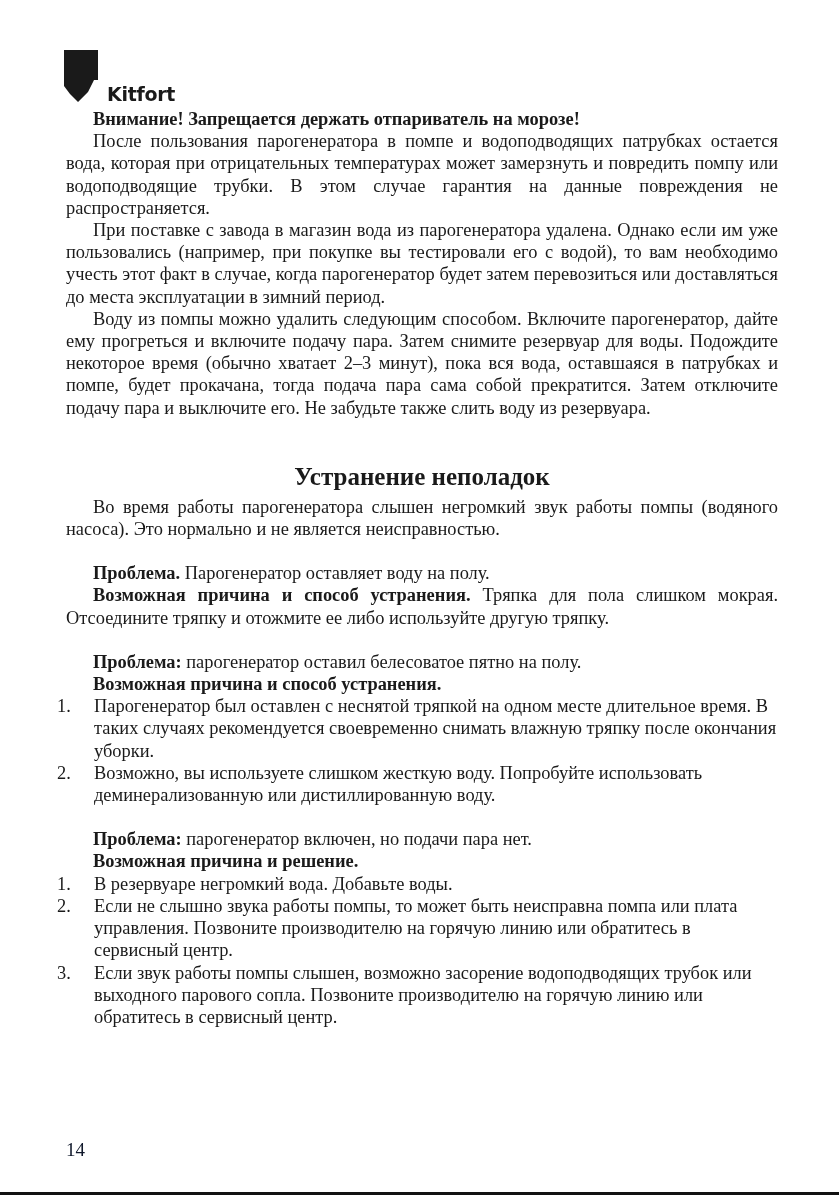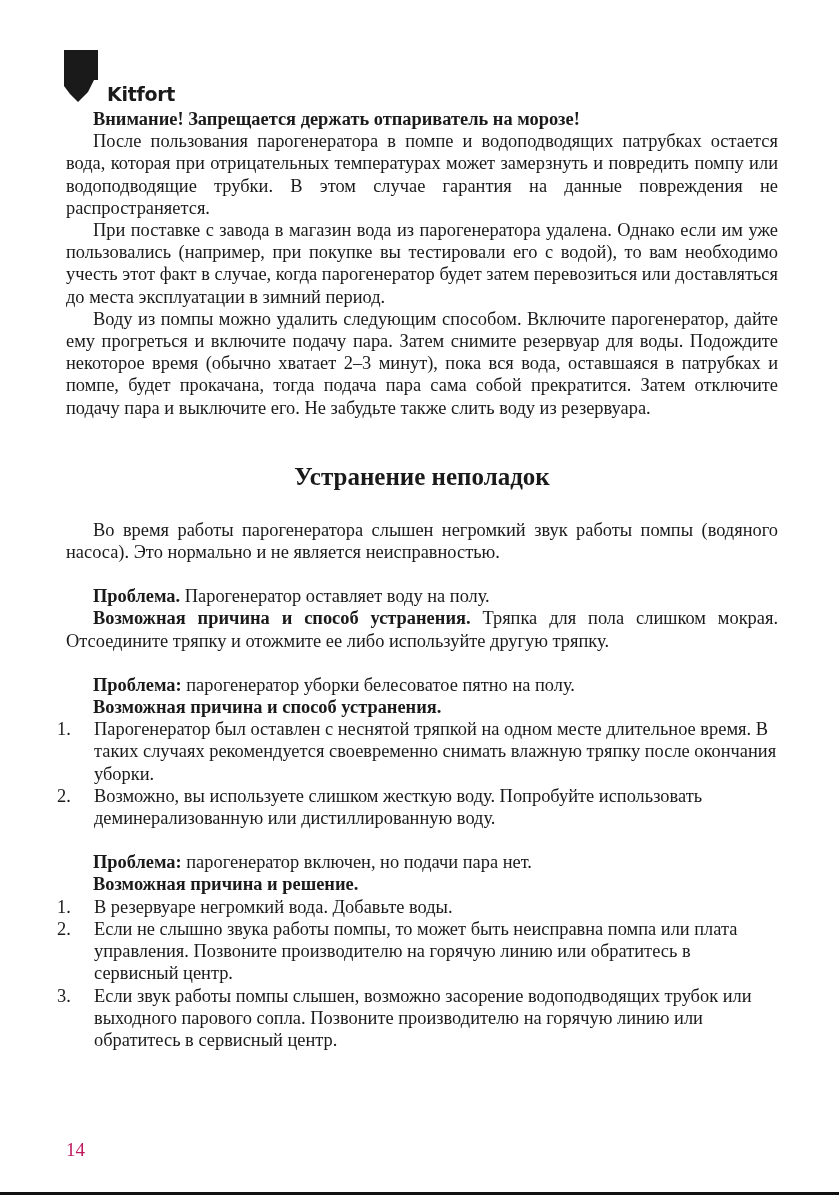--- a/index.html
+++ b/index.html
@@ -50,21 +50,21 @@
       text-align: justify;
       text-indent: 27px;
     }
     .bold { font-weight: bold; }
     .heading {
       text-align: center;
       font-weight: bold;
       font-size: 25px;
       line-height: 30px;
       margin-top: 43px;
-      margin-bottom: 27px;
+      margin-bottom: 4px;
       text-indent: 0;
     }
     .gap { height: 22px; }
     ol {
       margin: 0;
       padding: 0;
       list-style: none;
     }
     ol li {
       position: relative;
@@ -75,21 +75,21 @@
       position: absolute;
       left: -9px;
       top: 0;
       width: 30px;
     }
     .page-number {
       position: absolute;
       left: 66px;
       top: 1139px;
       font-size: 19px;
-      color: #be185d;
+      color: #0f172a;
     }
     .bottom-rule {
       position: absolute;
       left: 0;
       top: 1192px;
       width: 839px;
       height: 3px;
       background: #111111;
     }
   </style>
@@ -119,21 +119,21 @@
   <div class="gap"></div>
 
   <div>
     <p><span class="bold">Проблема.</span><span> Парогенератор оставляет воду на полу.</span></p>
     <p><span class="bold">Возможная причина и способ устранения.</span><span> Тряпка для пола слишком мокрая. Отсоедините тряпку и отожмите ее либо используйте другую тряпку.</span></p>
   </div>
 
   <div class="gap"></div>
 
   <div>
-    <p><span class="bold">Проблема:</span><span> парогенератор уборки белесоватое пятно на полу.</span></p>
+    <p><span class="bold">Проблема:</span><span> парогенератор оставил белесоватое пятно на полу.</span></p>
     <p><span class="bold">Возможная причина и способ устранения.</span></p>
     <ol>
       <li><span class="num">1.</span><span>Парогенератор был оставлен с неснятой тряпкой на одном месте длительное время. В таких случаях рекомендуется своевременно снимать влажную тряпку после окончания уборки.</span></li>
       <li><span class="num">2.</span><span>Возможно, вы используете слишком жесткую воду. Попробуйте использовать деминерализованную или дистиллированную воду.</span></li>
     </ol>
   </div>
 
   <div class="gap"></div>
 
   <div>

